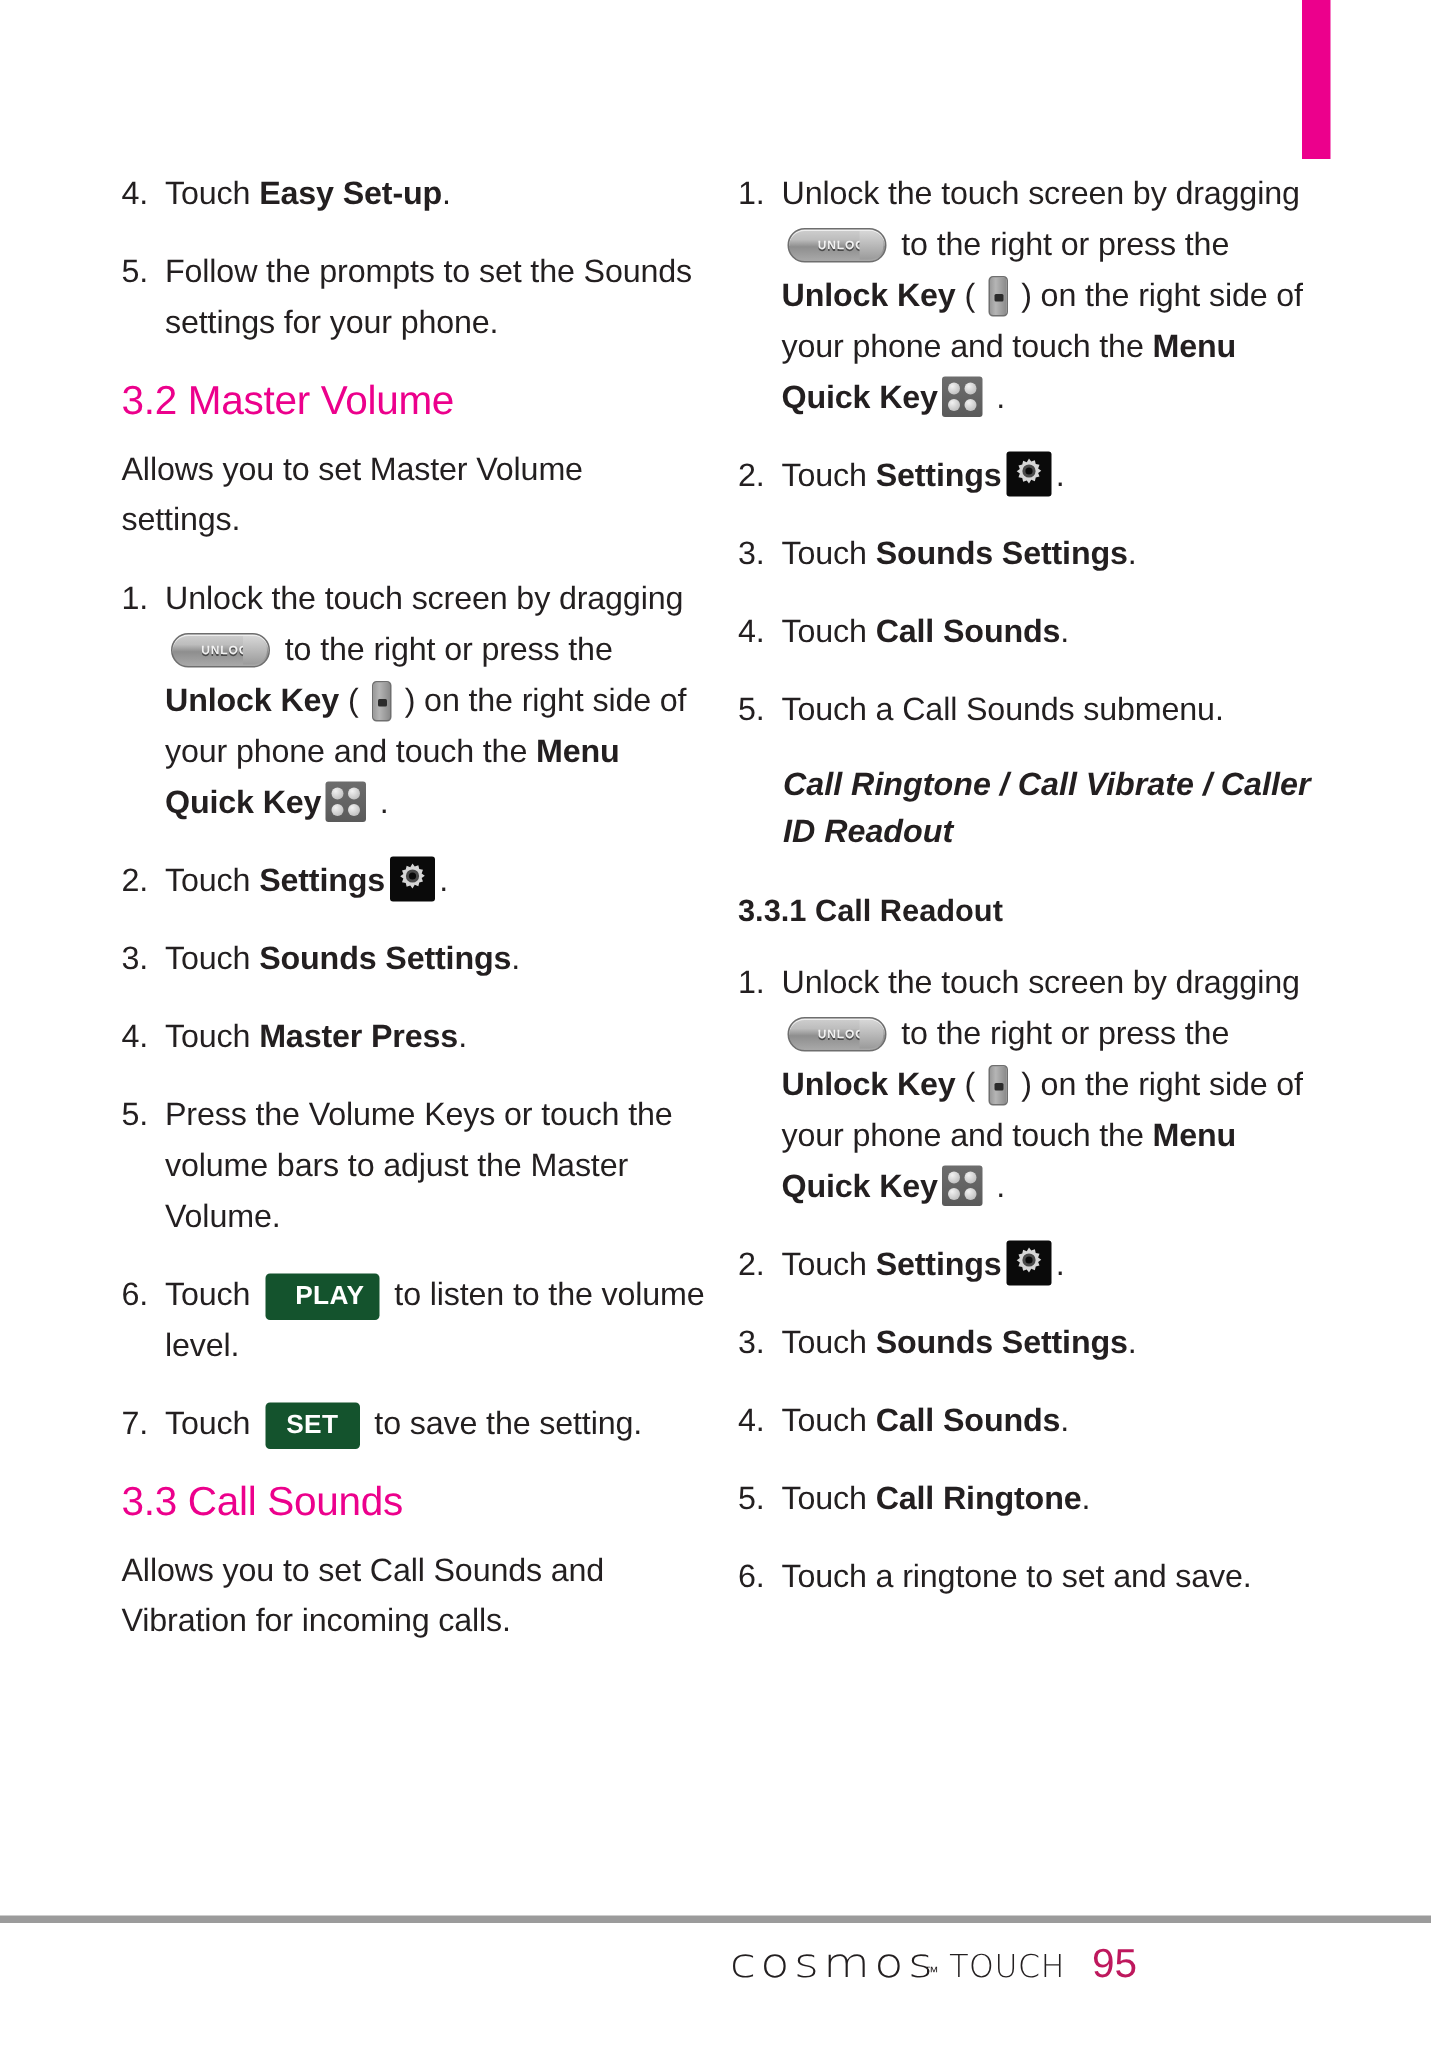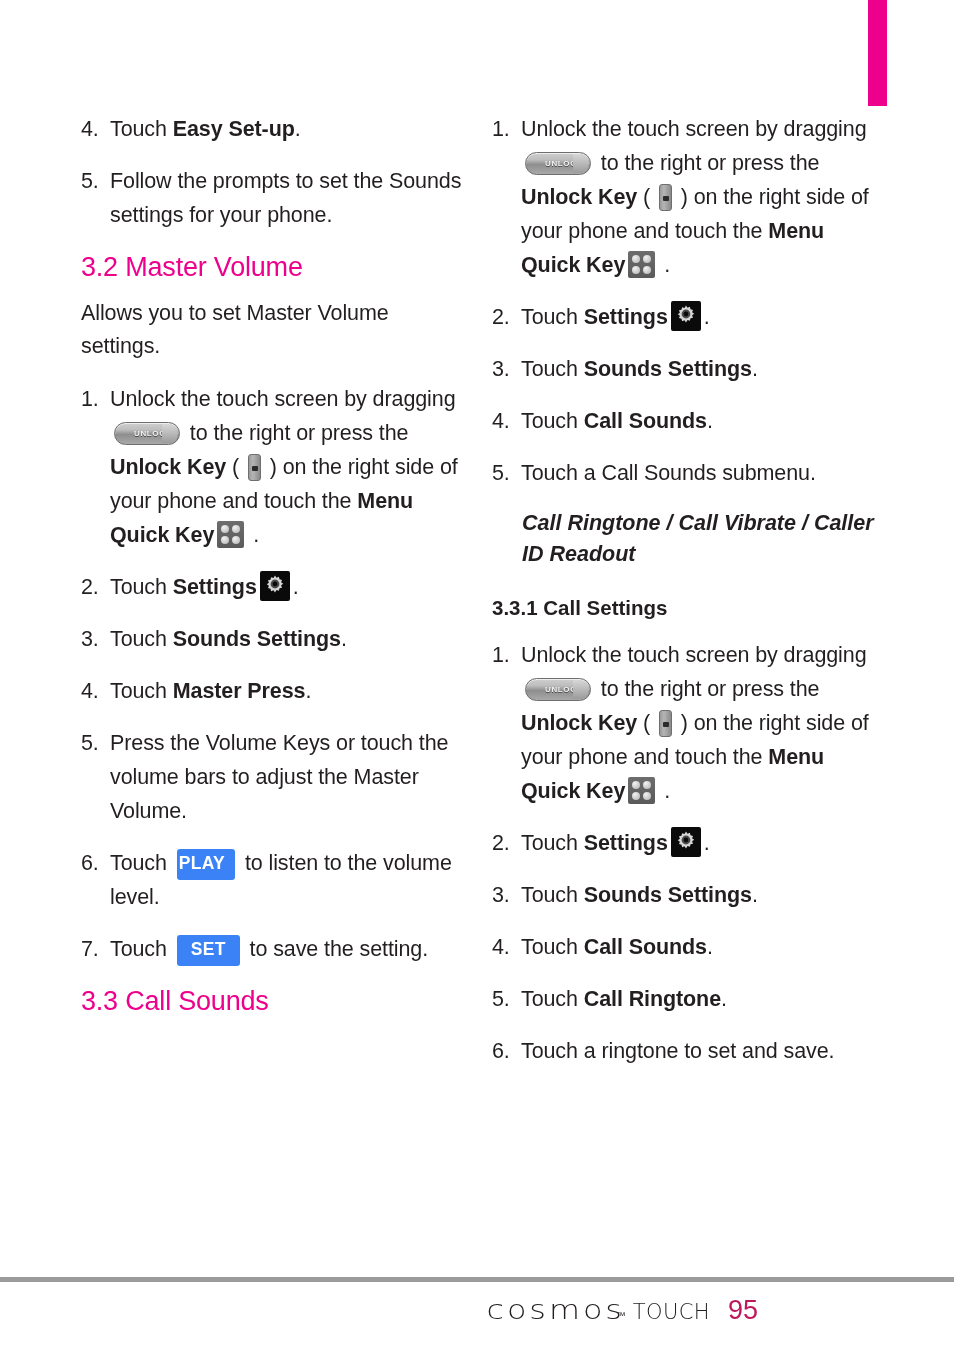--- a/index.html
+++ b/index.html
@@ -158,26 +158,26 @@
     border-radius: 2px;
     position: relative;
     margin: 0 3px;
     vertical-align: -7px;
   }
   .ic-gear svg { position:absolute; left:3px; top:3px; }
 
   
   .btn-dark {
     display:inline-block;
-    background:#3b82f6;
+    background:#14532d;
     color:#fff;
     font-weight:bold;
     font-size:17.5px;
     line-height:1;
-    padding:6px 10px 7px 2px;
+    padding:6px 10px 7px 20px;
     border-radius:3px;
     margin:0 4px;
     vertical-align:1px;
     letter-spacing:.3px;
   }
   .btn-set { padding-left:14px; padding-right:14px; }
 
   
   .footer-rule {
     position:absolute; left:0; top:1277px; width:954px; height:5px;
@@ -266,20 +266,21 @@
       <div class="step">
         <span class="num">6.</span><span>Touch </span><span class="btn-dark">PLAY</span><span> to listen to the volume level.</span>
       </div>
 
       <div class="step">
         <span class="num">7.</span><span>Touch </span><span class="btn-dark btn-set">SET</span><span> to save the setting.</span>
       </div>
 
       <h2 class="h2">3.3 Call Sounds</h2>
 
+      <div class="p">Allows you to set Call Sounds and Vibration for incoming calls.</div>
 
     </div>
 
     <div class="col col-right">
 
       <div class="step">
         <span class="num">1.</span><span>Unlock the touch screen by dragging </span><span class="ic ic-unlock"><span class="txt">UNLOCK</span><span class="cap"></span></span><span> to the right or press the </span><b>Unlock Key</b><span> ( </span><span class="ic ic-key"></span><span> ) on the right side of your phone and touch the </span><b>Menu Quick Key</b><span class="ic ic-menu"><i></i><i></i><i></i><i></i></span><span> .</span>
       </div>
 
       <div class="step">
@@ -299,21 +300,21 @@
       <div class="step">
         <span class="num">4.</span><span>Touch </span><b>Call Sounds</b><span>.</span>
       </div>
 
       <div class="step">
         <span class="num">5.</span><span>Touch a Call Sounds submenu.</span>
       </div>
 
       <div class="submenu">Call Ringtone / Call Vibrate / Caller ID Readout</div>
 
-      <h3 class="h3">3.3.1 Call Settings</h3>
+      <h3 class="h3">3.3.1 Call Readout</h3>
 
       <div class="step">
         <span class="num">1.</span><span>Unlock the touch screen by dragging </span><span class="ic ic-unlock"><span class="txt">UNLOCK</span><span class="cap"></span></span><span> to the right or press the </span><b>Unlock Key</b><span> ( </span><span class="ic ic-key"></span><span> ) on the right side of your phone and touch the </span><b>Menu Quick Key</b><span class="ic ic-menu"><i></i><i></i><i></i><i></i></span><span> .</span>
       </div>
 
       <div class="step">
         <span class="num">2.</span><span>Touch </span><b>Settings</b><span class="ic ic-gear"><svg width="24" height="24" viewBox="0 0 24 24" aria-hidden="true">
               <g fill="#d6d6d6">
                 <path d="M12 1.6l1.5 2.1 2.4-.9.6 2.5 2.5.6-.9 2.4 2.1 1.5-2.1 1.5.9 2.4-2.5.6-.6 2.5-2.4-.9L12 18.4l-1.5-2.1-2.4.9-.6-2.5-2.5-.6.9-2.4L3.8 10.2l2.1-1.5-.9-2.4 2.5-.6.6-2.5 2.4.9z"></path>
               </g>

